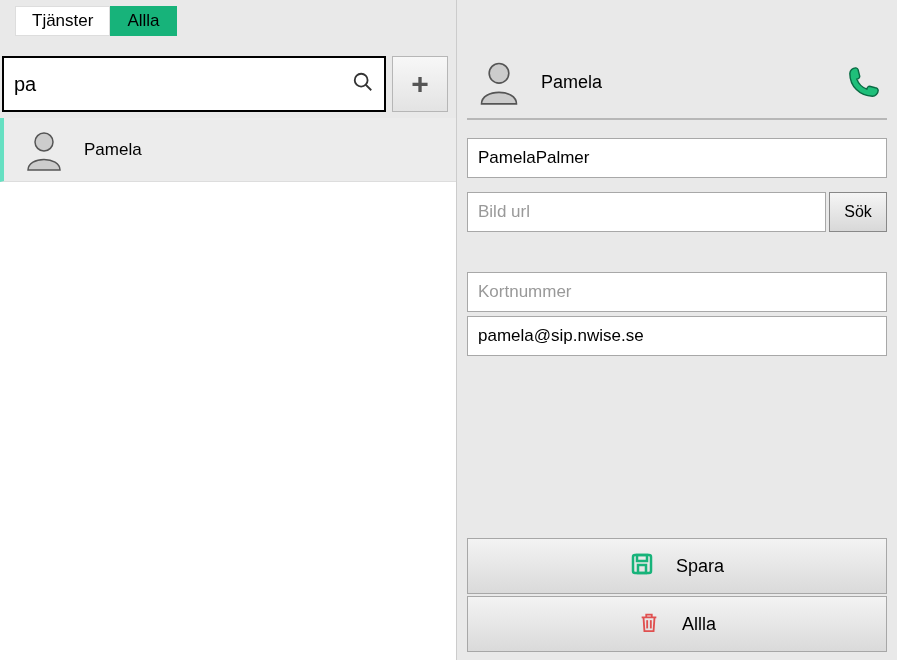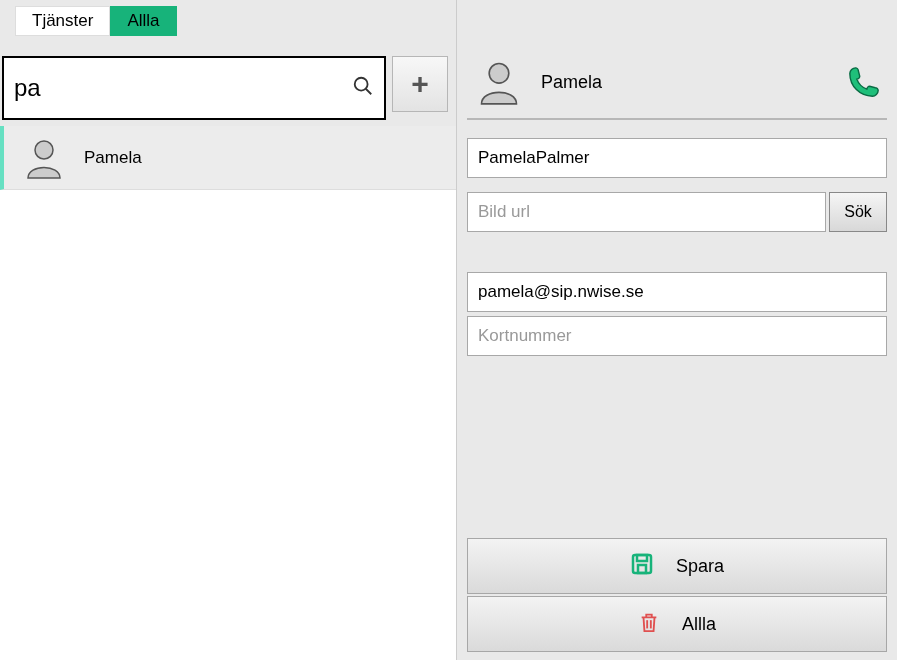--- a/index.html
+++ b/index.html
@@ -45,24 +45,24 @@
     padding: 20px 0 6px 0;
     background: #e9e9e9;
   }
   .search-wrap {
     position: relative;
     flex: 1;
     margin-left: 2px;
   }
   .search-input {
     width: 100%;
-    height: 64px;
+    height: 56px;
     border: 2px solid #000;
     background: #fff;
-    font-size: 24px;
+    font-size: 20px;
     padding: 0 44px 0 10px;
     outline: none;
   }
   .search-icon {
     position: absolute;
     right: 12px;
     top: 50%;
     transform: translateY(-50%);
     pointer-events: none;
   }
@@ -226,22 +226,22 @@
       <input class="text-input" type="text" value="PamelaPalmer" style="">
 
       <div class="row-inline">
         <input class="text-input" type="text" placeholder="Bild url" style="">
         <button class="sok-btn">Sök</button>
       </div>
 
       <div class="gap-lg"></div>
 
       <div class="stack">
+        <input class="text-input" type="text" placeholder="Kortnummer" style="">
         <input class="text-input" type="text" value="pamela@sip.nwise.se" style="">
-        <input class="text-input" type="text" placeholder="Kortnummer" style="">
       </div>
     </div>
 
     <div class="spacer-flex"></div>
 
     <button class="action-btn">
       <span>
         <svg width="24" height="24" viewBox="0 0 24 24">
           <rect x="3" y="3" width="18" height="18" rx="2" fill="none" stroke="#17b37a" stroke-width="2.5"></rect>
           <rect x="7" y="3" width="10" height="6" fill="none" stroke="#17b37a" stroke-width="2.5"></rect>

